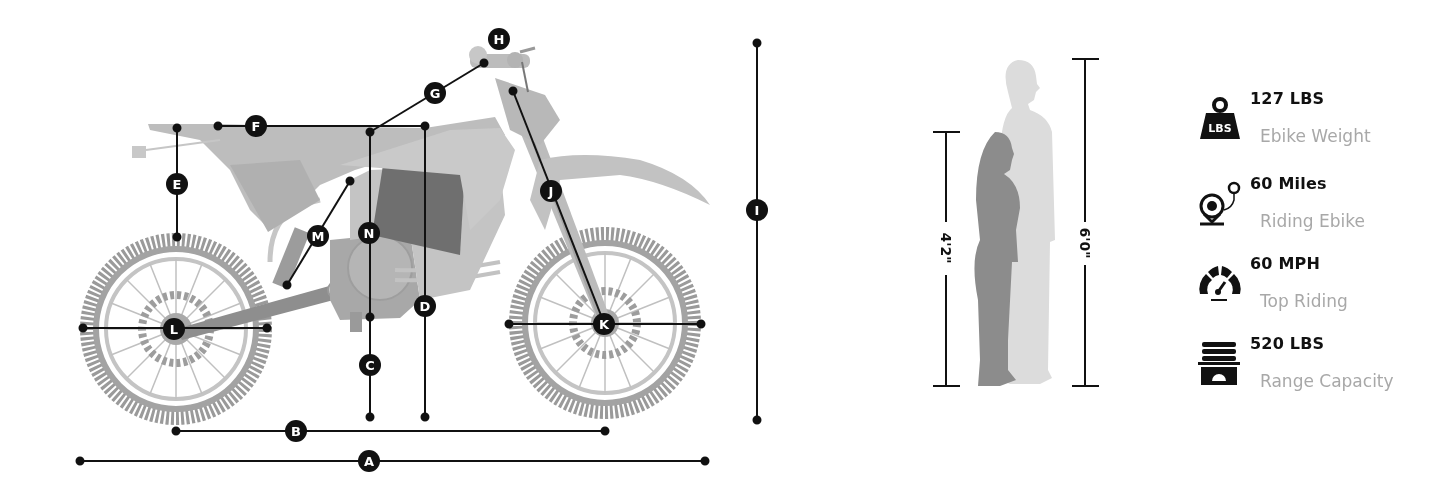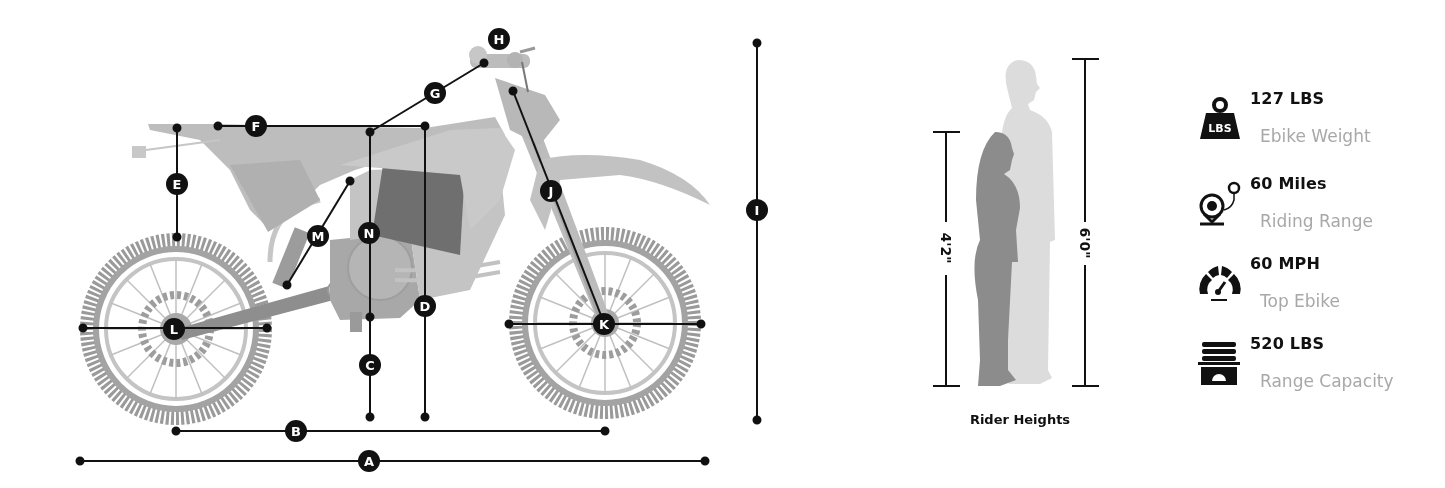--- a/index.html
+++ b/index.html
@@ -221,21 +221,20 @@
         <line x1="1072" y1="386" x2="1099" y2="386"></line>
         <line x1="1085" y1="59" x2="1085" y2="222"></line>
         <line x1="1085" y1="265" x2="1085" y2="386"></line>
       </g>
       <text x="946" y="248" text-anchor="middle" font-size="14" font-weight="bold" fill="#111" transform="rotate(90 946 248)" dy="5">4'2"</text>
       <text x="1085" y="243" text-anchor="middle" font-size="14" font-weight="bold" fill="#111" transform="rotate(90 1085 243)" dy="5">6'0"</text>
     </g>
   </svg>
 
   <div class="rider-caption">
-    <div>Rider Heights</div>
   </div>
 
   
   <div>
     <div class="spec" style="top:89px;">
       <svg class="icon" viewBox="0 0 48 48">
         <circle cx="24" cy="10" r="6" fill="none" stroke="#111" stroke-width="4"></circle>
         <path d="M10 18 L38 18 L44 44 L4 44 Z" fill="#111"></path>
         <text x="24" y="37" text-anchor="middle" font-size="11" font-weight="bold" fill="#fff">LBS</text>
       </svg>
@@ -246,35 +245,35 @@
     <div class="spec" style="top:174px;text-align:center;">
       <svg class="icon" viewBox="0 0 48 48">
         <circle cx="16" cy="26" r="11" fill="none" stroke="#111" stroke-width="3"></circle>
         <circle cx="16" cy="26" r="5" fill="#111"></circle>
         <path d="M8 34 L16 42 L24 34" fill="none" stroke="#111" stroke-width="3"></path>
         <line x1="4" y1="44" x2="28" y2="44" stroke="#111" stroke-width="3"></line>
         <circle cx="38" cy="8" r="5" fill="none" stroke="#111" stroke-width="2.5"></circle>
         <path d="M38 13 L38 20 Q36 28 28 30" fill="none" stroke="#111" stroke-width="1.5"></path>
       </svg>
       <div class="value">60 Miles</div>
-      <div class="label">Riding Range</div>
+      <div class="label">Riding Ebike</div>
     </div>
 
     <div class="spec" style="top:254px;">
       <svg class="icon" viewBox="0 0 48 48">
         <path d="M4 34 A20 20 0 0 1 10 14 L16 20 A12 12 0 0 0 12 34 Z" fill="#111"></path>
         <path d="M12 12 A20 20 0 0 1 22 6 L23 15 A12 12 0 0 0 17 18 Z" fill="#111"></path>
         <path d="M26 6 A20 20 0 0 1 36 12 L31 18 A12 12 0 0 0 25 15 Z" fill="#111"></path>
         <path d="M38 14 A20 20 0 0 1 44 34 L36 34 A12 12 0 0 0 32 20 Z" fill="#111"></path>
         <circle cx="22" cy="32" r="3" fill="#111"></circle>
         <line x1="22" y1="32" x2="29" y2="22" stroke="#111" stroke-width="3"></line>
         <line x1="15" y1="40" x2="31" y2="40" stroke="#111" stroke-width="2"></line>
       </svg>
       <div class="value">60 MPH</div>
-      <div class="label">Top Ebike</div>
+      <div class="label">Top Riding</div>
     </div>
 
     <div class="spec" style="top:334px;">
       <svg class="icon" viewBox="0 0 48 48">
         <rect x="6" y="2" width="34" height="5" rx="2" fill="#111"></rect>
         <rect x="6" y="9" width="34" height="5" rx="2" fill="#111"></rect>
         <rect x="6" y="16" width="34" height="5" rx="2" fill="#111"></rect>
         <rect x="2" y="22" width="42" height="3" fill="#111"></rect>
         <rect x="5" y="27" width="36" height="18" fill="#111"></rect>
         <path d="M16 41 A7 7 0 0 1 30 41 Z" fill="#fff"></path>

